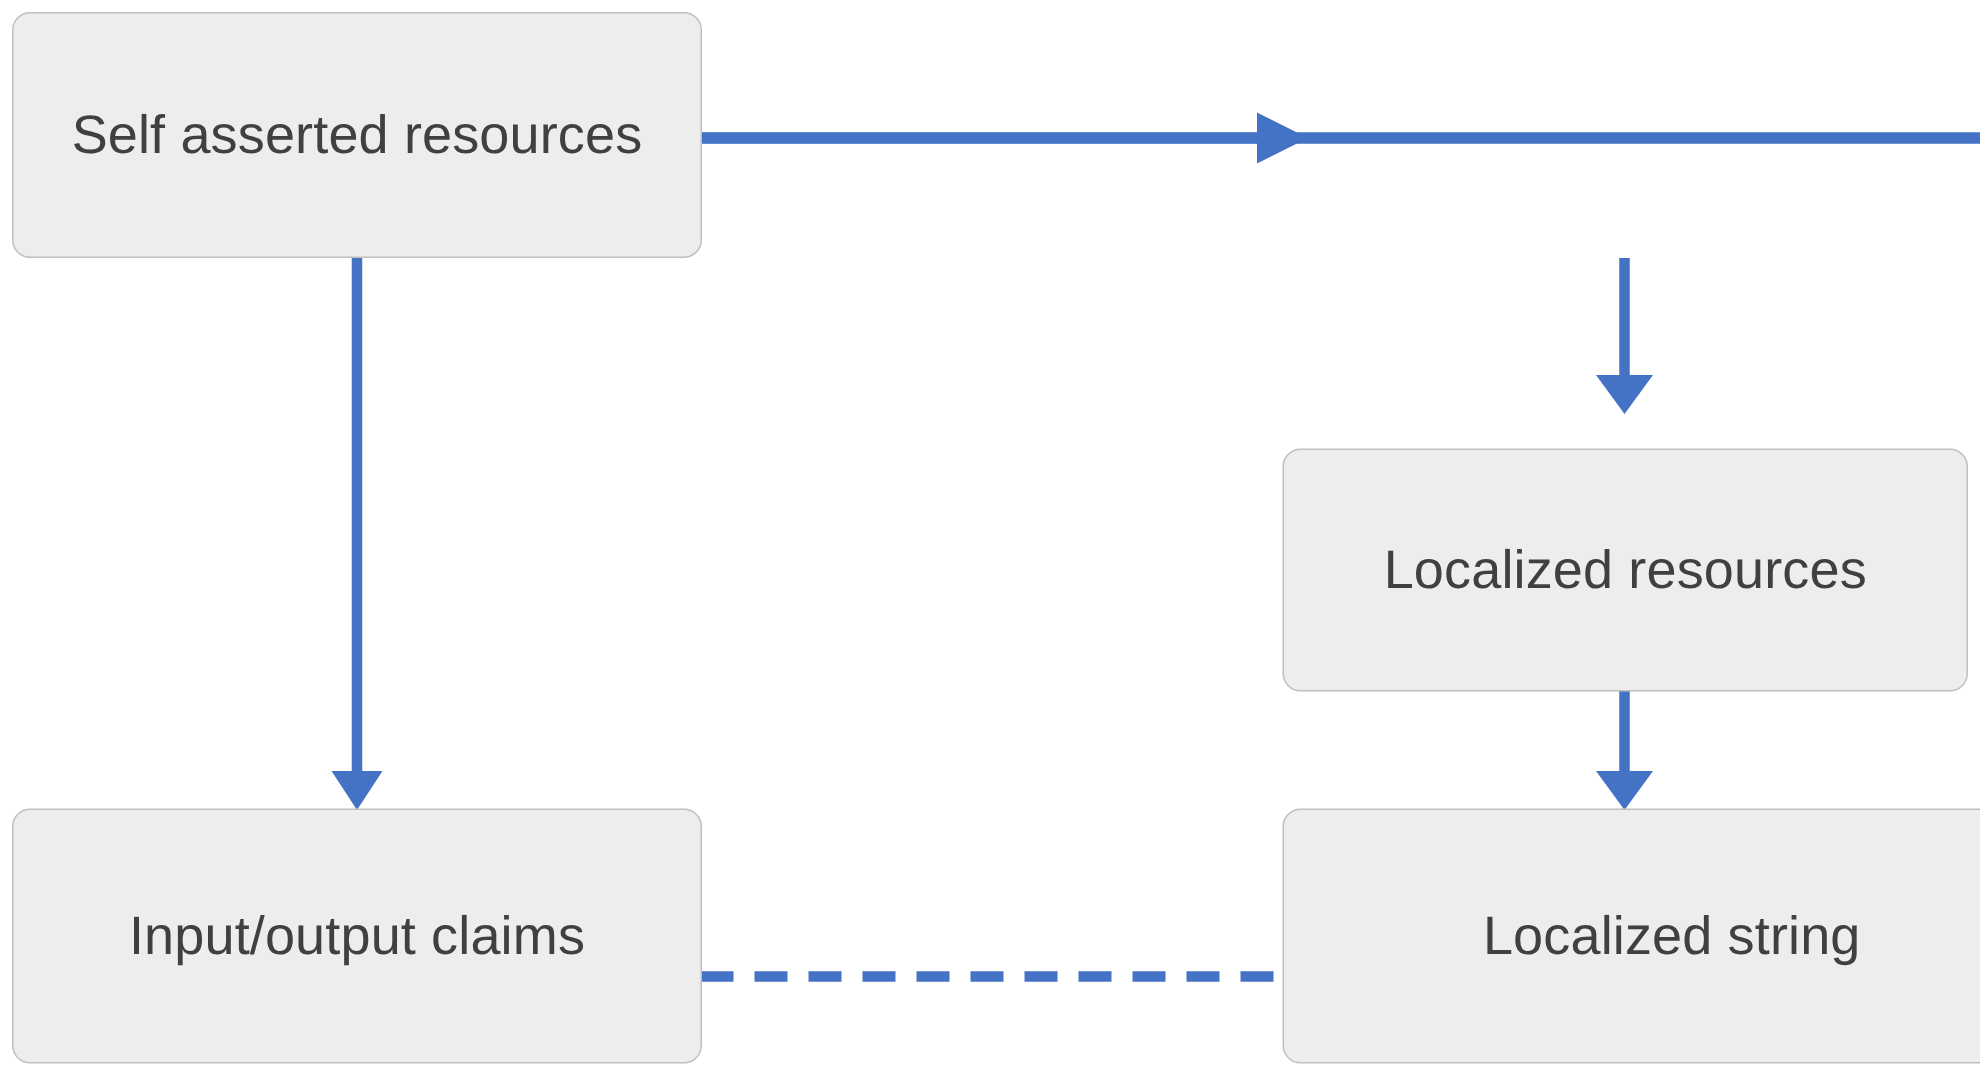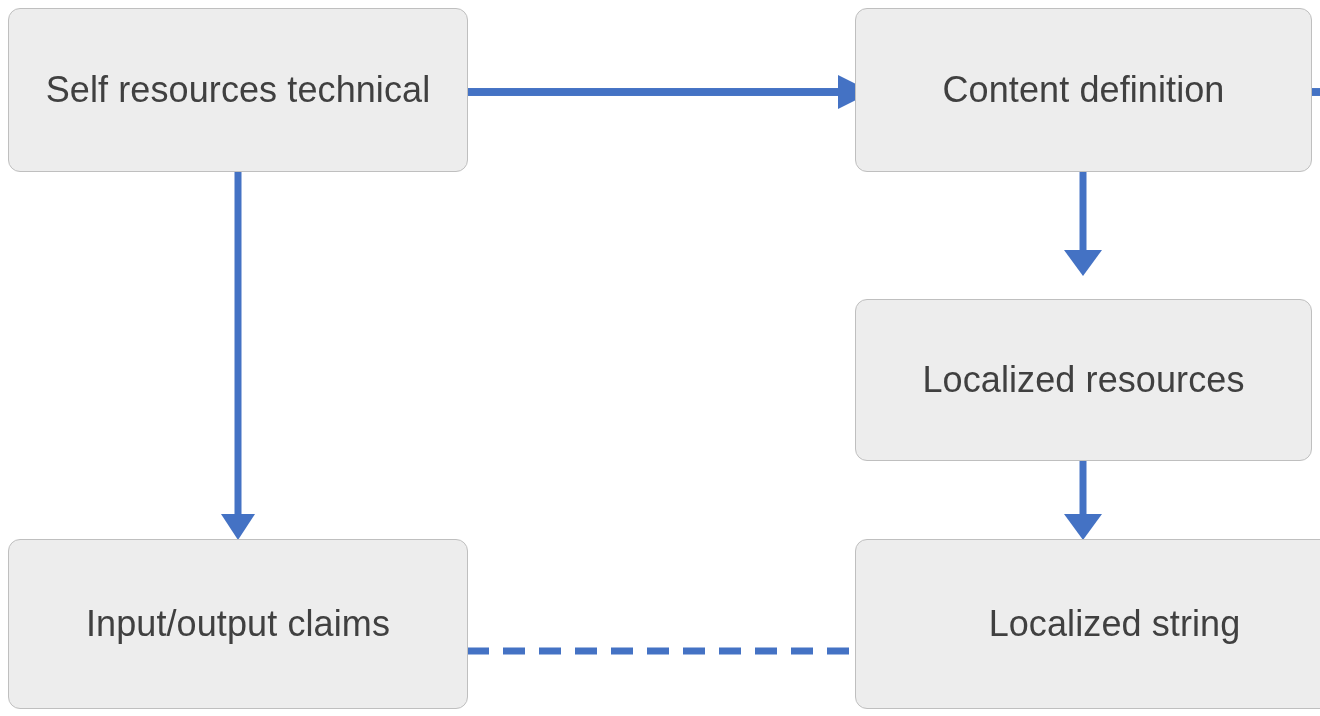--- a/index.html
+++ b/index.html
@@ -121,29 +121,24 @@
     </g>
 
     <g>
       <line class="edge-line dashed" x1="467" y1="651" x2="968" y2="651" stroke="#4472C4"></line>
       <polygon class="edge-head" points="968,634 1001,651 968,668" fill="#4472C4"></polygon>
     </g>
   </svg>
 
   <div class="node" id="node-self-asserted">
     <span class="label">
-      <span class="ln">Self resources technical</span>
+      <span class="ln">Self asserted resources</span>
     </span>
   </div>
 
-  <div class="node" id="node-content-def">
-    <span class="label">
-      <span class="ln">Content definition</span>
-    </span>
-  </div>
 
   <div class="node" id="node-localized-res">
     <span class="label">
       <span class="ln">Localized resources</span>
     </span>
   </div>
 
   <div class="node" id="node-claims-xform">
     <span class="label">
       <span class="ln">Input/output claims</span>

